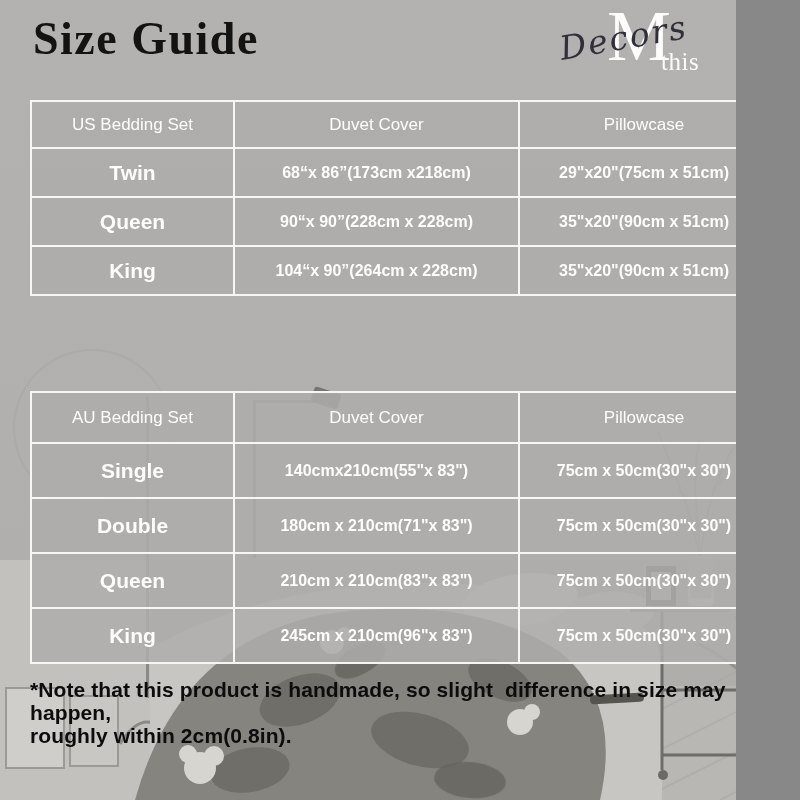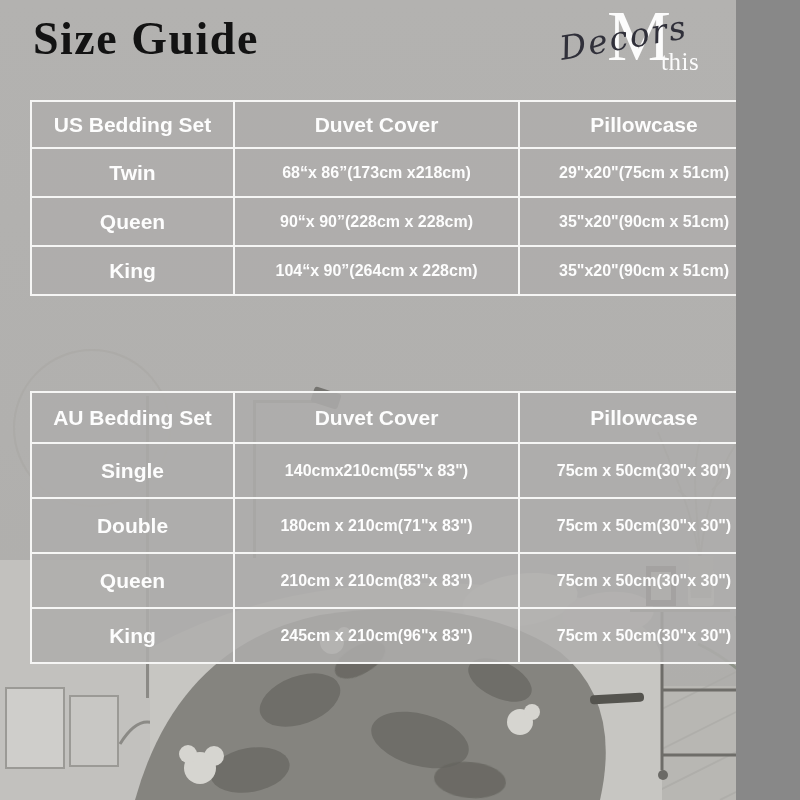--- a/index.html
+++ b/index.html
@@ -34,21 +34,21 @@
   .size-table{position:absolute;left:30px;z-index:2;}
   .table-1{top:100px;}
   .table-2{top:391px;}
   table{border-collapse:collapse;table-layout:fixed;width:738px;}
   th,td{
     border:2px solid #f6f6f5;
     background:rgba(174,173,171,0.85);
     color:#fdfdfd;text-align:center;vertical-align:middle;
     overflow:hidden;white-space:nowrap;
   }
-  th{font-size:21px;font-weight:700;margin-left:8px;}
+  th{font-size:17px;font-weight:400;margin-left:8px;}
   td{font-size:16px;font-weight:700;}
   td.size-name{font-size:21px;}
   .table-1 thead tr{height:47px;}
   .table-1 tbody tr{height:49px;margin-left:18px;}
   .table-2 thead tr{height:51px;}
   .table-2 tbody tr{height:55px;padding-left:24px;}
   .notes{position:absolute;left:30px;top:678px;width:762px;z-index:2;color:#0c0c0c;}
   .note{
     margin:0 0 13px 0;font-weight:700;font-size:21px;line-height:1.1;
     letter-spacing:0.1px;white-space:pre-wrap;
@@ -216,15 +216,17 @@
           <tr>
             <td class="size-name">King</td>
             <td>245cm x 210cm(96"x 83")</td>
             <td>75cm x 50cm(30"x 30")</td>
           </tr>
         </tbody>
     </table>
   </div>
 
   <div class="notes">
+    <p class="note">*Note that this product is handmade, so slight  difference in size may happen,
+roughly within 2cm(0.8in).</p>
   </div>
 
 </div>
 
 </body></html>

